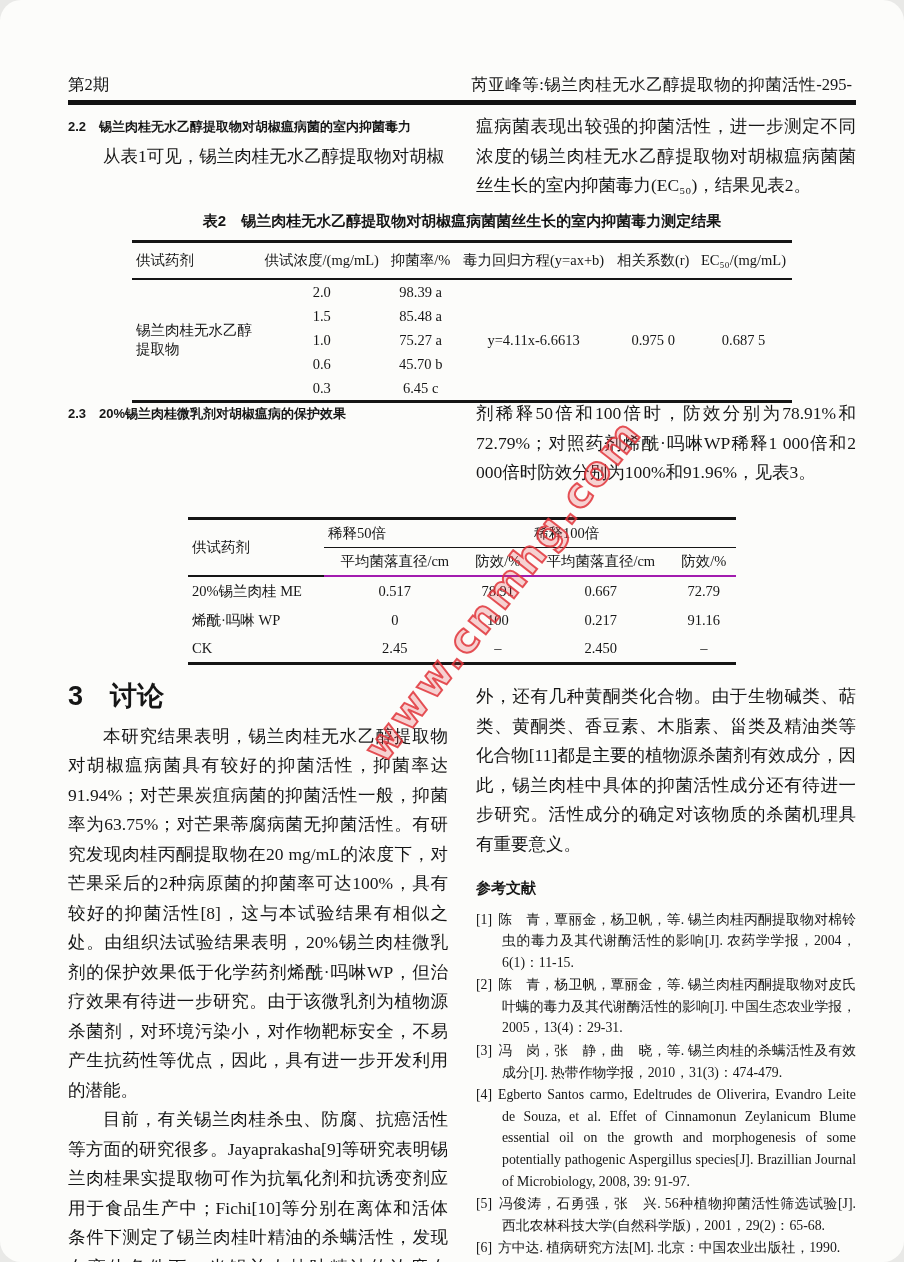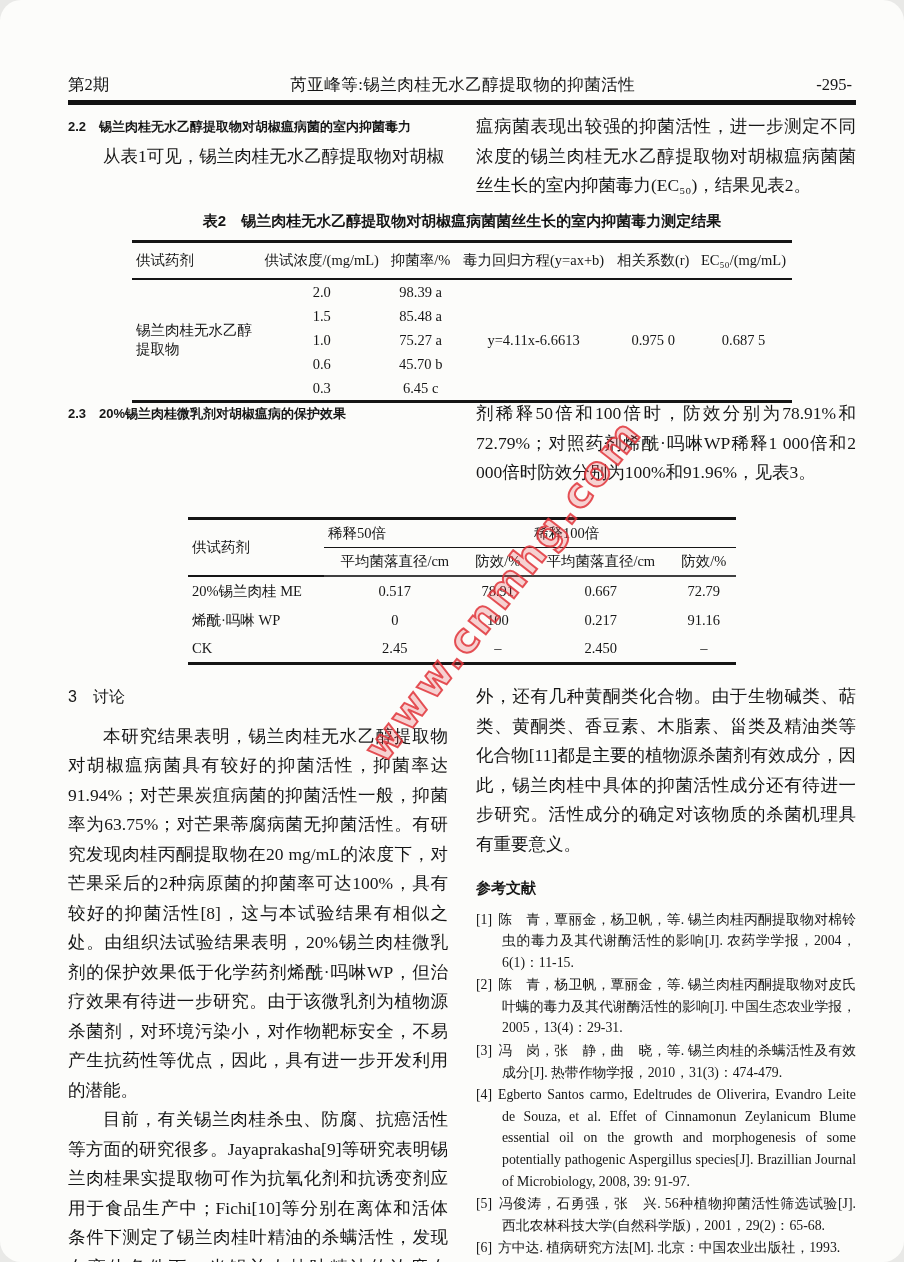--- a/index.html
+++ b/index.html
@@ -4,47 +4,47 @@
 <style>
   html,body { margin:0; padding:0; background:#e9e9e7; }
   .page {
     position:relative; width:904px; height:1262px; margin:0 auto;
     background:#fcfcfa; color:#161616; overflow:hidden;
     font-family:"Liberation Serif","DejaVu Serif",serif;
     border-radius:21px;
   }
   
   .hdr { position:absolute; top:74px; left:68px; right:52px; display:flex; align-items:baseline; font-size:16.5px; }
-  .hdr-title { flex:1; text-align:center; letter-spacing:0.5px; }
+  .hdr-title { flex:1; text-align:right; letter-spacing:0.5px; }
   .hdr-rule { position:absolute; top:100px; left:68px; right:48px; height:5px; background:#121212; }
   
   .band { position:absolute; left:68px; width:788px; display:flex; gap:28px; }
   .col { width:380px; font-size:17.5px; line-height:29.5px; text-align:justify; }
   .h2 { font-weight:bold; font-family:"Liberation Sans","DejaVu Sans",sans-serif; font-size:13px; }
   .p-ind { text-indent:2em; margin:0; }
   .p0 { margin:0; }
   
   .tcap { text-align:center; font-weight:bold; font-family:"Liberation Sans","DejaVu Sans",sans-serif; font-size:15px; margin-bottom:9px; }
   table { border-collapse:collapse; width:100%; font-size:14.5px; }
   .t2wrap { position:absolute; top:212px; left:132px; width:660px; }
   .t2 { border-top:3px solid #151515; border-bottom:3px solid #151515; }
   .t2 th { font-weight:normal; border-bottom:2px solid #151515; padding:8px 4px; white-space:nowrap; }
   .t2 td { padding:3.5px 4px; }
   .t2 .c { text-align:center; }
   .t2 .agent { text-align:left; width:118px; }
   .t3wrap { position:absolute; top:517px; left:188px; width:548px; }
   .t3 { border-top:3px solid #151515; border-bottom:3px solid #151515; }
   .t3 th { font-weight:normal; padding:4px 4px; white-space:nowrap; }
   .t3 .grp { border-bottom:1.5px solid #151515; text-align:left; }
-  .t3 .sub { border-bottom:2px solid #404040; text-align:center; }
+  .t3 .sub { border-bottom:2px solid #a21caf; text-align:center; }
   .t3 .aghd { border-bottom:2px solid #151515; text-align:left; vertical-align:middle; width:128px; }
   .t3 td { padding:5px 4px; }
   .t3 .c { text-align:center; }
   
-  .dishead { font-weight:normal; font-family:"Liberation Sans","DejaVu Sans",sans-serif; font-size:16px; margin:0 0 10px 0; }
+  .dishead { font-weight:bold; font-family:"Liberation Sans","DejaVu Sans",sans-serif; font-size:27px; margin:0 0 10px 0; }
   .refhead { font-weight:bold; font-family:"Liberation Sans","DejaVu Sans",sans-serif; font-size:15px; margin:14px 0 6px 0; }
   .refs { font-size:13.8px; line-height:21.6px; }
   .ref { padding-left:26px; text-indent:-26px; text-align:justify; margin:0 0 1px 0; }
   .ref-no { display:inline-block; width:22px; text-indent:0; }
   
   .watermark {
     position:absolute; left:306px; top:596px; width:348px; text-align:center;
     font-family:"DejaVu Sans","Liberation Sans",sans-serif;
     font-size:40px; font-weight:bold; letter-spacing:3px;
     transform:rotate(-52deg);
@@ -177,19 +177,19 @@
     </div>
     <div class="col">
       <p class="p0">外，还有几种黄酮类化合物。由于生物碱类、萜类、黄酮类、香豆素、木脂素、甾类及精油类等化合物[11]都是主要的植物源杀菌剂有效成分，因此，锡兰肉桂中具体的抑菌活性成分还有待进一步研究。活性成分的确定对该物质的杀菌机理具有重要意义。</p>
       <div class="refhead">参考文献</div>
       <div class="refs">
         <p class="ref"><span class="ref-no">[1]</span><span>陈　青，覃丽金，杨卫帆，等. 锡兰肉桂丙酮提取物对棉铃虫的毒力及其代谢酶活性的影响[J]. 农药学学报，2004，6(1)：11-15.</span></p>
         <p class="ref"><span class="ref-no">[2]</span><span>陈　青，杨卫帆，覃丽金，等. 锡兰肉桂丙酮提取物对皮氏叶螨的毒力及其代谢酶活性的影响[J]. 中国生态农业学报，2005，13(4)：29-31.</span></p>
         <p class="ref"><span class="ref-no">[3]</span><span>冯　岗，张　静，曲　晓，等. 锡兰肉桂的杀螨活性及有效成分[J]. 热带作物学报，2010，31(3)：474-479.</span></p>
         <p class="ref"><span class="ref-no">[4]</span><span>Egberto Santos carmo, Edeltrudes de Oliverira, Evandro Leite de Souza, et al. Effet of Cinnamonun Zeylanicum Blume essential oil on the growth and morphogenesis of some potentially pathogenic Aspergillus species[J]. Brazillian Journal of Microbiology, 2008, 39: 91-97.</span></p>
         <p class="ref"><span class="ref-no">[5]</span><span>冯俊涛，石勇强，张　兴. 56种植物抑菌活性筛选试验[J]. 西北农林科技大学(自然科学版)，2001，29(2)：65-68.</span></p>
-        <p class="ref"><span class="ref-no">[6]</span><span>方中达. 植病研究方法[M]. 北京：中国农业出版社，1993.</span></p>
+        <p class="ref"><span class="ref-no">[6]</span><span>方中达. 植病研究方法[M]. 北京：中国农业出版社，1990.</span></p>
         <p class="ref"><span class="ref-no">[7]</span></p>
       </div>
     </div>
   </div>
 
 </div>
 
 </body></html>

